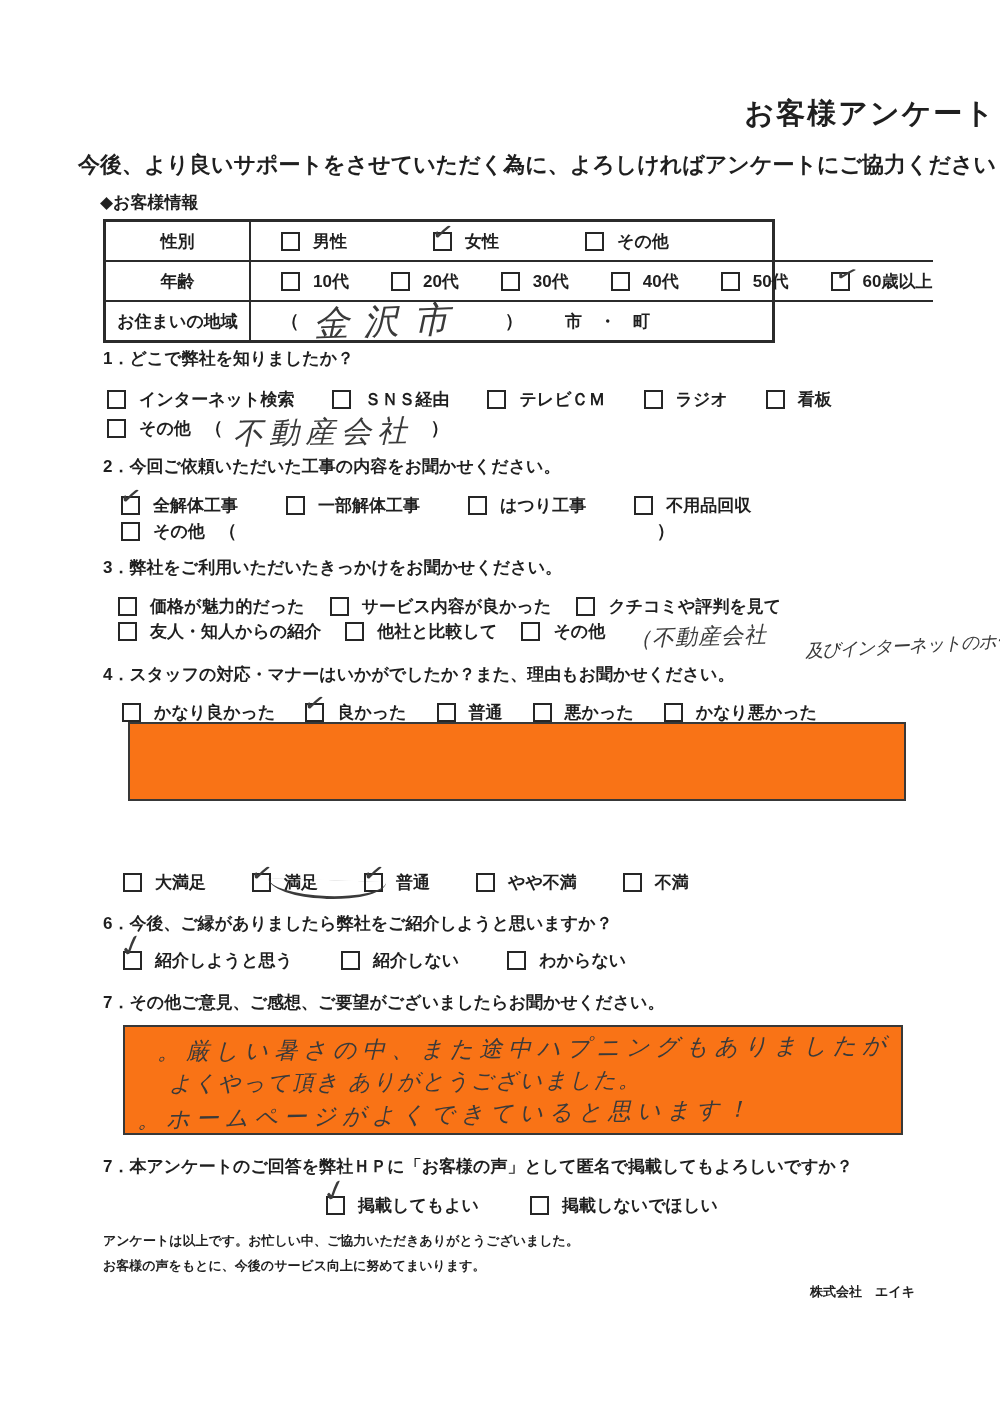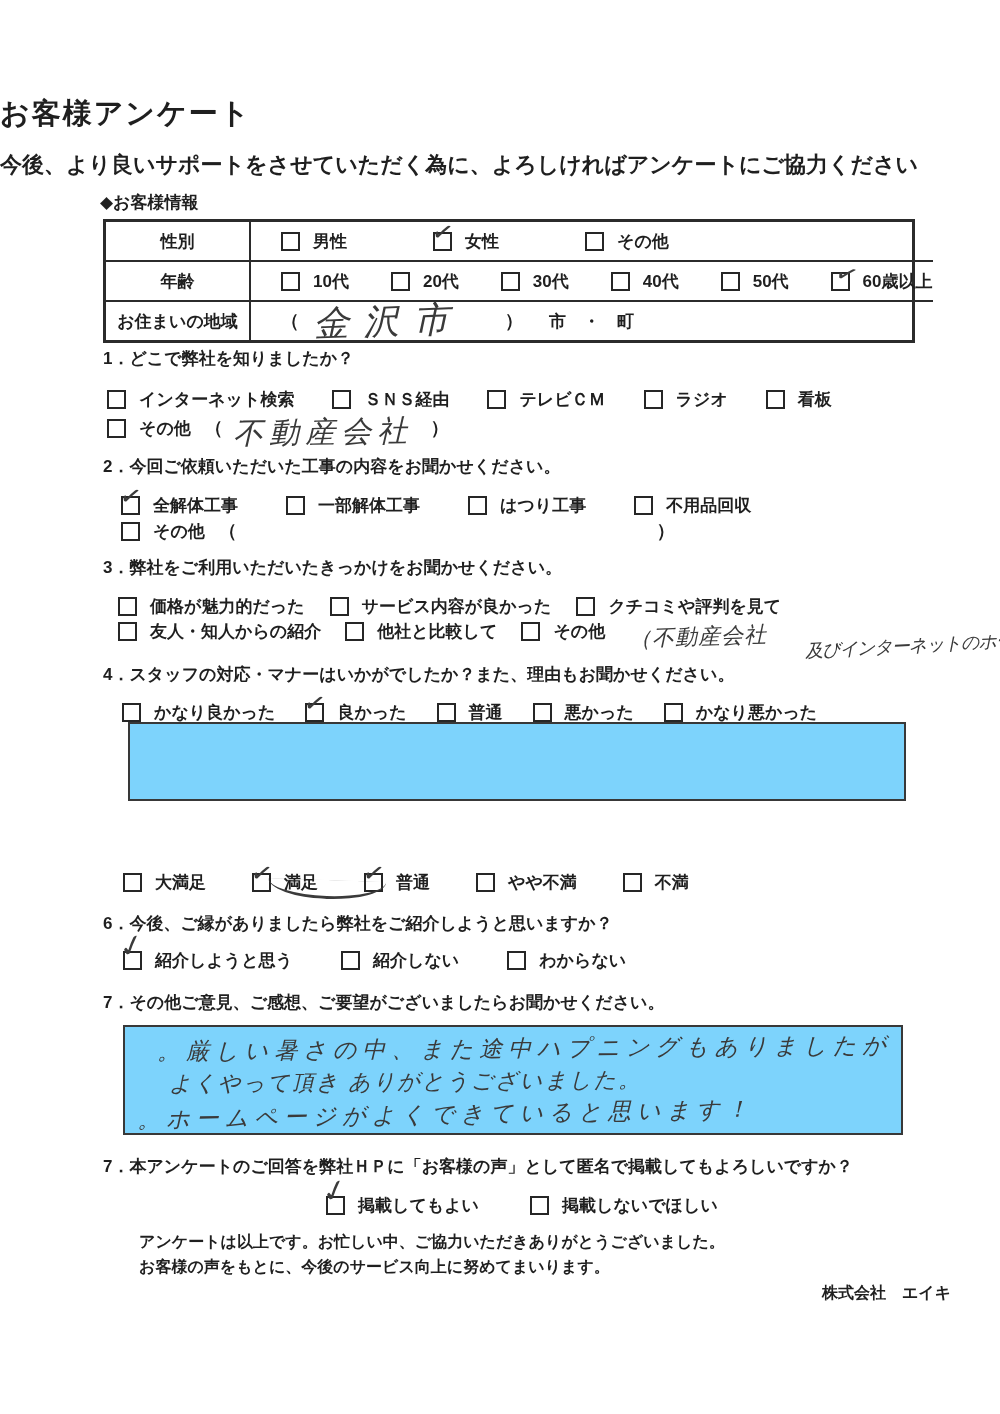--- a/index.html
+++ b/index.html
@@ -6,30 +6,30 @@
   .page{
     position:relative;
     width:1000px;height:1414px;
     margin:0 auto;
     background:#ffffff;
     font-family:"Liberation Sans","DejaVu Sans",sans-serif;
     color:#1f1f1f;
     overflow:hidden;
   }
   .abs{position:absolute;}
-  .center{width:996px;text-align:left;}
+  .center{width:996px;text-align:right;}
   .title{font-size:29px;font-weight:700;letter-spacing:2px;}
   .subtitle{font-size:22px;font-weight:600;}
   .sec-head{font-size:17px;font-weight:700;}
   .q-heading{font-size:17px;font-weight:700;white-space:nowrap;}
-  .foot{font-size:16px;font-weight:600;white-space:nowrap;margin-left:36px;}
+  .foot{font-size:13px;font-weight:600;white-space:nowrap;}
 
   
   .info-table{
-    width:812px;
+    width:672px;
     border:3px solid #2b2b2b;
     display:grid;
     grid-template-columns:145px 1fr;
     box-sizing:border-box;
   }
   .info-table .th{
     border-right:2px solid #2b2b2b;
     border-bottom:2px solid #2b2b2b;
     height:38px;display:flex;align-items:center;justify-content:center;
     font-size:17px;font-weight:700;
@@ -68,21 +68,21 @@
     white-space:nowrap;line-height:1;
   }
   .hw-region{font-size:36px;letter-spacing:14px;transform:rotate(-2deg);}
   .hw-q1{font-size:30px;letter-spacing:6px;transform:rotate(-1deg);position:relative;top:4px;}
   .hw-q3a{font-size:22px;letter-spacing:1px;transform:rotate(-2deg);position:relative;top:5px;}
   .hw-q3b{font-size:18px;letter-spacing:-1px;transform:rotate(-3deg);position:relative;top:12px;}
   .hw-line{position:absolute;font-size:23px;}
 
   
   .comment-box{
-    border:2.5px solid #383838;background:#7dd3fc;box-sizing:border-box;position:absolute;
+    border:2.5px solid #383838;background:#f97316;box-sizing:border-box;position:absolute;
   }
 
   
   .swoosh{
     position:absolute;width:118px;height:16px;
     border-bottom:3px solid #3b3b3b;
     border-radius:0 0 50% 50% / 0 0 100% 100%;
     transform:rotate(2deg);
   }
   .paren{font-size:18px;font-weight:600;}
@@ -141,21 +141,21 @@
           <span class="cb right checked"></span>
           <span class="lbl">60歳以上</span>
         </span>
       </div>
     </div>
     <div class="th last">お住まいの地域</div>
     <div class="td last">
       <span class="paren">（</span>
       <span class="hw hw-region" style="margin:0 14px;display:inline-block;min-width:178px;">金沢市</span>
       <span class="paren">）</span>
-      <span class="lbl" style="margin-left:26px;">市　・　町</span>
+      <span class="lbl" style="margin-left:42px;">市　・　町</span>
     </div>
   </div>
 
   <div class="abs q-heading" style="top:347px;left:103px;">1．どこで弊社を知りましたか？</div>
   <div class="abs opt-row" style="top:388px;left:107px;gap:38px;">
     <span class="opt">
       <span class="cb"></span>
       <span class="lbl">インターネット検索</span>
     </span>
     <span class="opt">

